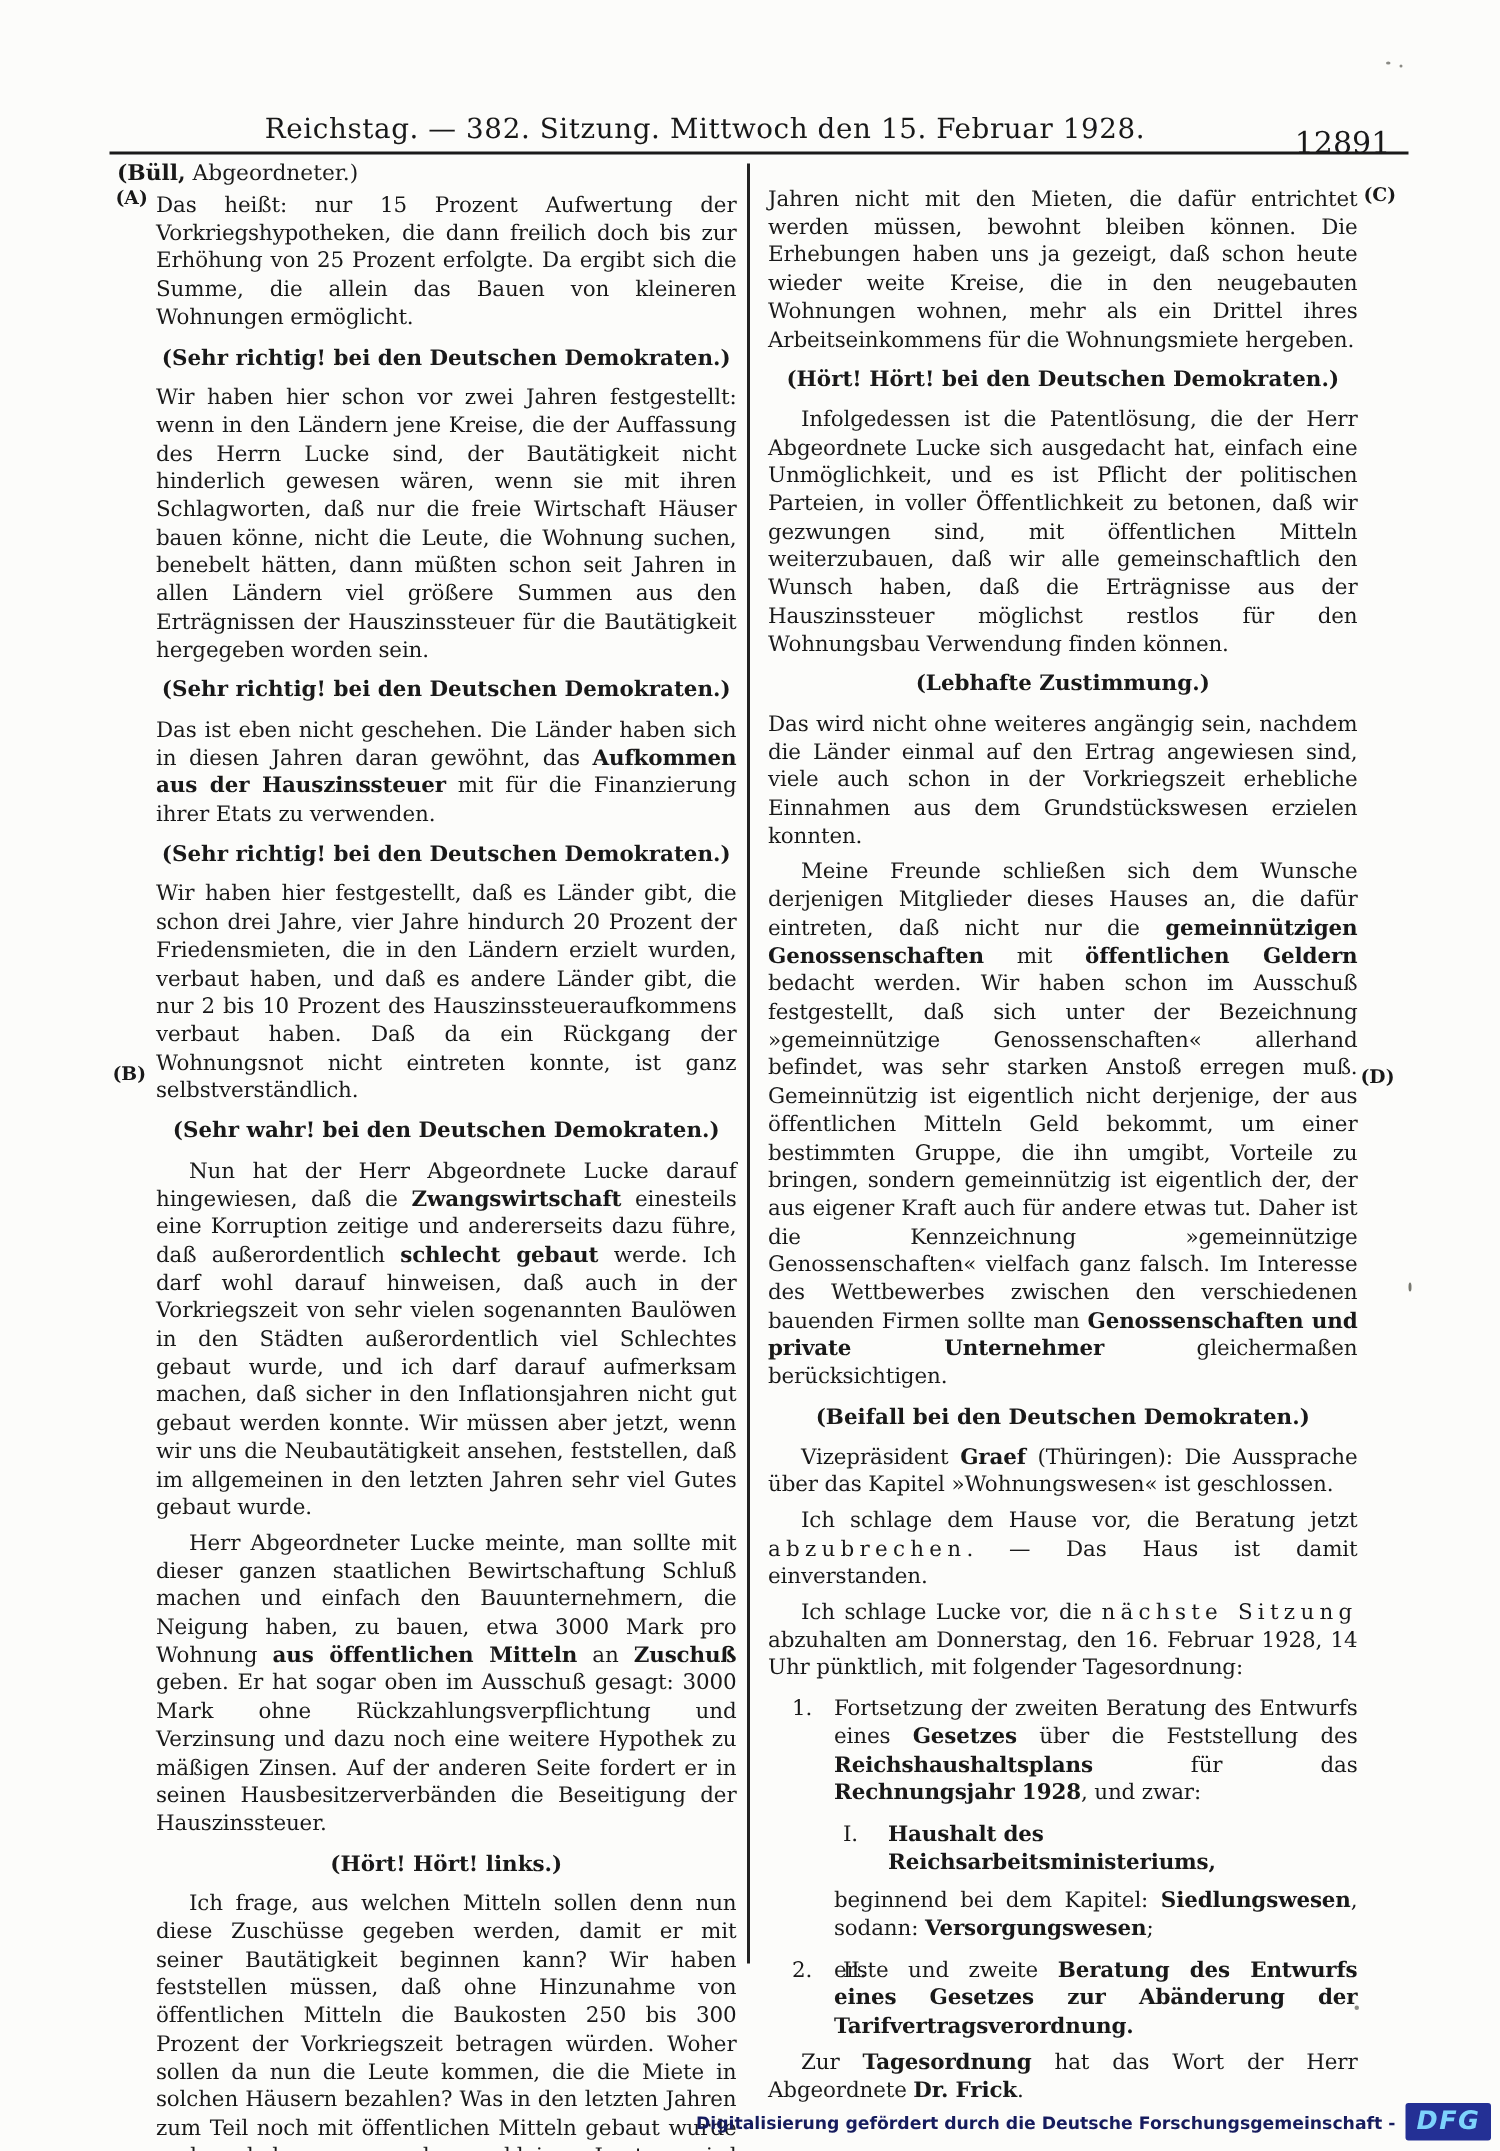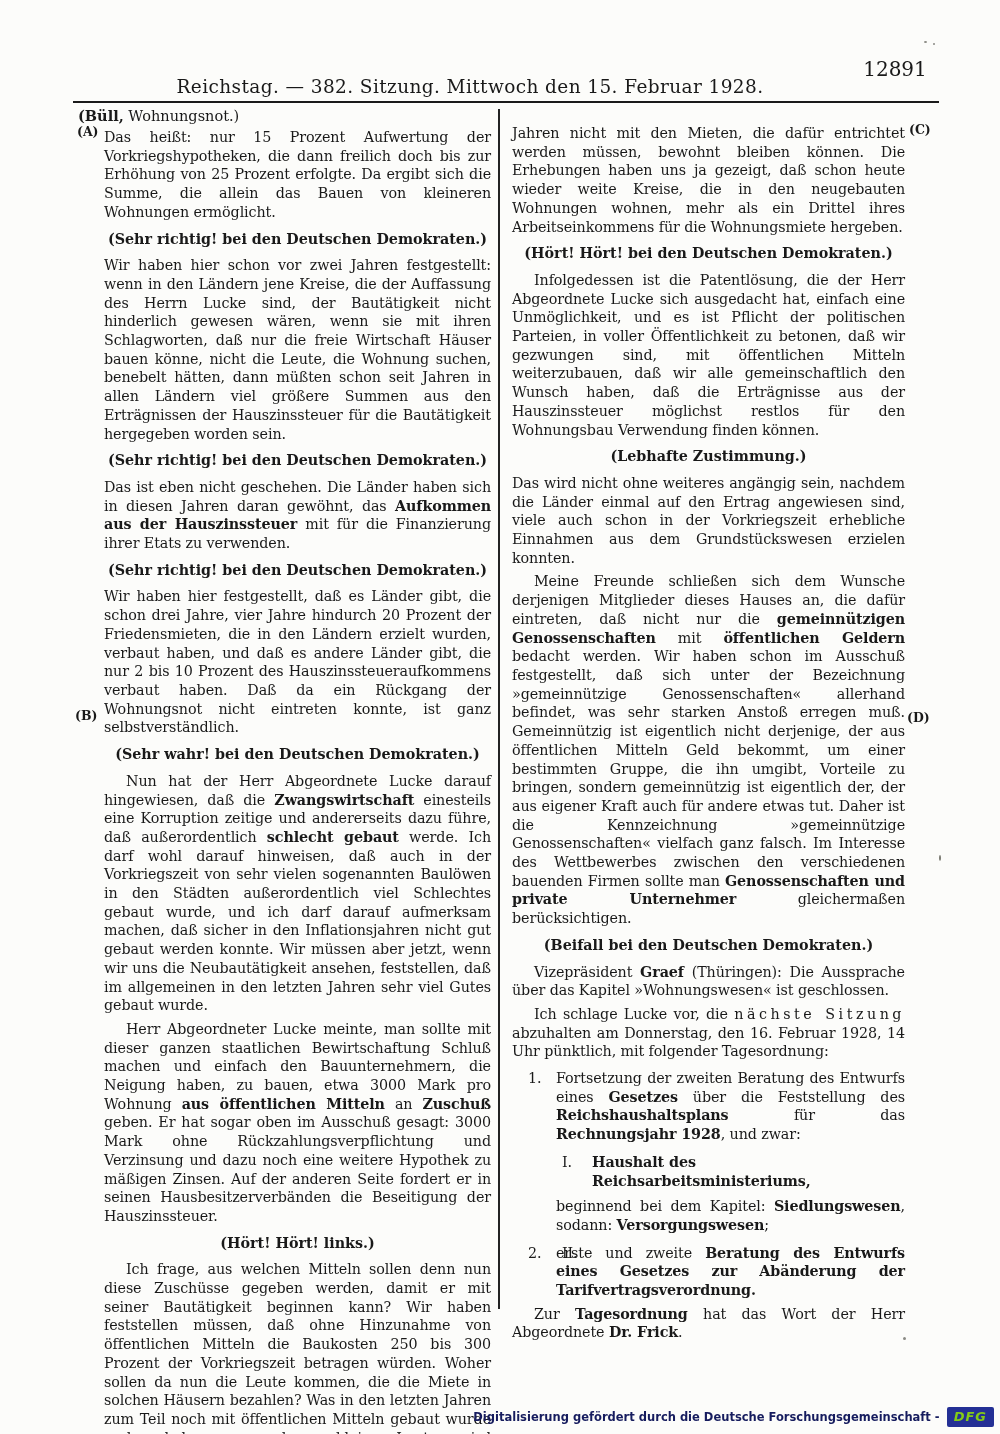--- a/index.html
+++ b/index.html
@@ -6,21 +6,21 @@
   body{
     width:1000px;height:1434px;position:relative;overflow:hidden;
     background:#fcfcfa;color:#191919;
     font-family:"DejaVu Serif", serif;
   }
   .page-title{
     position:absolute;top:76px;left:120px;width:700px;text-align:center;
     font-size:18.5px;letter-spacing:.4px;white-space:nowrap;
   }
   .page-number{
-    position:absolute;top:57px;left:852px;width:86px;text-align:center;font-size:20px;
+    position:absolute;top:83px;left:852px;width:86px;text-align:center;font-size:20px;
   }
   .header-rule{position:absolute;left:73px;top:101px;width:866px;height:2px;background:#1a1a1a;}
   .speaker-note{position:absolute;left:78px;top:107px;font-size:14.5px;}
   .col{position:absolute;text-align:justify;}
   .colL{left:104px;top:123px;width:387px;}
   .colR{left:512px;top:119px;width:393px;}
   .col p{margin:0;font-size:14.3px;line-height:18.7px;text-align:justify;letter-spacing:-0.1px;}
   .col p.para{margin-top:5px;}
   .col p.inter{margin:8px 0;text-align:center;letter-spacing:0;font-weight:bold;}
   .col p.item{margin-top:8px;padding-left:44px;position:relative;}
@@ -35,21 +35,21 @@
   .marker{position:absolute;font-weight:bold;font-size:12.5px;}
   .mk-a{left:77px;top:124px;}
   .mk-b{left:75px;top:708px;}
   .mk-c{left:909px;top:122px;}
   .mk-d{left:907px;top:710px;}
   .footer{
     position:absolute;right:6px;bottom:7px;display:flex;align-items:center;gap:7px;
     font-family:"DejaVu Sans", sans-serif;font-weight:bold;font-size:11.5px;color:#161c5e;
   }
   .dfg-logo{
-    background:#243095;color:#84cc16;padding:2px 7px 3px;font-size:13px;
+    background:#243095;color:#7dd3fc;padding:2px 7px 3px;font-size:17px;
     font-style:italic;letter-spacing:1px;border-radius:2px;
   }
   .speck{position:absolute;background:#8a8a84;border-radius:50%;}
   .speck1{left:924px;top:41px;width:3px;height:2px;}
   .speck2{left:933px;top:43px;width:2px;height:2px;}
   .speck3{left:939px;top:855px;width:2px;height:6px;background:#77776f;}
   .speck4{left:903px;top:1337px;width:3px;height:3px;}
 </style>
 </head>
 <body>
@@ -57,21 +57,21 @@
 <div class="page-title">Reichstag. — 382. Sitzung. Mittwoch den 15. Februar 1928.</div>
 <div class="page-number">12891</div>
 <div class="header-rule"></div>
 
 <div class="marker mk-a">(A)</div>
 <div class="marker mk-b">(B)</div>
 <div class="marker mk-c">(C)</div>
 <div class="marker mk-d">(D)</div>
 
 <div class="speaker-note" id="speaker-slot">
-    <p class="speaker" style="margin: 0px;"><span class="b">(Büll,</span><span> Wohnungsnot.)</span></p>
+    <p class="speaker" style="margin: 0px;"><span class="b">(Büll,</span><span> Abgeordneter.)</span></p>
   </div>
 
 <div class="col colL">
     <p class="para"><span>Das heißt: nur 15 Prozent Aufwertung der Vorkriegshypotheken, die dann freilich doch bis zur Erhöhung von 25 Prozent erfolgte. Da ergibt sich die Summe, die allein das Bauen von kleineren Wohnungen ermöglicht.</span></p>
     <p class="inter"><span>(Sehr richtig! bei den Deutschen Demokraten.)</span></p>
     <p class="para"><span>Wir haben hier schon vor zwei Jahren festgestellt: wenn in den Ländern jene Kreise, die der Auffassung des Herrn Lucke sind, der Bautätigkeit nicht hinderlich gewesen wären, wenn sie mit ihren Schlagworten, daß nur die freie Wirtschaft Häuser bauen könne, nicht die Leute, die Wohnung suchen, benebelt hätten, dann müßten schon seit Jahren in allen Ländern viel größere Summen aus den Erträgnissen der Hauszinssteuer für die Bautätigkeit hergegeben worden sein.</span></p>
     <p class="inter"><span>(Sehr richtig! bei den Deutschen Demokraten.)</span></p>
     <p class="para"><span>Das ist eben nicht geschehen. Die Länder haben sich in diesen Jahren daran gewöhnt, das </span><span class="b">Aufkommen aus der Hauszinssteuer</span><span> mit für die Finanzierung ihrer Etats zu verwenden.</span></p>
     <p class="inter"><span>(Sehr richtig! bei den Deutschen Demokraten.)</span></p>
     <p class="para"><span>Wir haben hier festgestellt, daß es Länder gibt, die schon drei Jahre, vier Jahre hindurch 20 Prozent der Friedensmieten, die in den Ländern erzielt wurden, verbaut haben, und daß es andere Länder gibt, die nur 2 bis 10 Prozent des Hauszinssteueraufkommens verbaut haben. Daß da ein Rückgang der Wohnungsnot nicht eintreten konnte, ist ganz selbstverständlich.</span></p>
@@ -84,20 +84,21 @@
 <div class="column-divider"></div>
 <div class="col colR">
     <p class="para"><span>Jahren nicht mit den Mieten, die dafür entrichtet werden müssen, bewohnt bleiben können. Die Erhebungen haben uns ja gezeigt, daß schon heute wieder weite Kreise, die in den neugebauten Wohnungen wohnen, mehr als ein Drittel ihres Arbeitseinkommens für die Wohnungsmiete hergeben.</span></p>
     <p class="inter"><span>(Hört! Hört! bei den Deutschen Demokraten.)</span></p>
     <p class="para ind"><span>Infolgedessen ist die Patentlösung, die der Herr Abgeordnete Lucke sich ausgedacht hat, einfach eine Unmöglichkeit, und es ist Pflicht der politischen Parteien, in voller Öffentlichkeit zu betonen, daß wir gezwungen sind, mit öffentlichen Mitteln weiterzubauen, daß wir alle gemeinschaftlich den Wunsch haben, daß die Erträgnisse aus der Hauszinssteuer möglichst restlos für den Wohnungsbau Verwendung finden können.</span></p>
     <p class="inter"><span>(Lebhafte Zustimmung.)</span></p>
     <p class="para"><span>Das wird nicht ohne weiteres angängig sein, nachdem die Länder einmal auf den Ertrag angewiesen sind, viele auch schon in der Vorkriegszeit erhebliche Einnahmen aus dem Grundstückswesen erzielen konnten.</span></p>
     <p class="para ind"><span>Meine Freunde schließen sich dem Wunsche derjenigen Mitglieder dieses Hauses an, die dafür eintreten, daß nicht nur die </span><span class="b">gemeinnützigen Genossenschaften</span><span> mit </span><span class="b">öffentlichen Geldern</span><span> bedacht werden. Wir haben schon im Ausschuß festgestellt, daß sich unter der Bezeichnung »gemeinnützige Genossenschaften« allerhand befindet, was sehr starken Anstoß erregen muß. Gemeinnützig ist eigentlich nicht derjenige, der aus öffentlichen Mitteln Geld bekommt, um einer bestimmten Gruppe, die ihn umgibt, Vorteile zu bringen, sondern gemeinnützig ist eigentlich der, der aus eigener Kraft auch für andere etwas tut. Daher ist die Kennzeichnung »gemeinnützige Genossenschaften« vielfach ganz falsch. Im Interesse des Wettbewerbes zwischen den verschiedenen bauenden Firmen sollte man </span><span class="b">Genossenschaften und private Unternehmer</span><span> gleichermaßen berücksichtigen.</span></p>
     <p class="inter"><span>(Beifall bei den Deutschen Demokraten.)</span></p>
     <p class="para ind"><span>Vizepräsident </span><span class="b">Graef</span><span> (Thüringen): Die Aussprache über das Kapitel »Wohnungswesen« ist geschlossen.</span></p>
+    <p class="para ind"><span>Ich schlage dem Hause vor, die Beratung jetzt </span><span class="sp">abzubrechen</span><span>. — Das Haus ist damit einverstanden.</span></p>
     <p class="para ind"><span>Ich schlage Lucke vor, die </span><span class="sp">nächste Sitzung</span><span> abzuhalten am Donnerstag, den 16. Februar 1928, 14 Uhr pünktlich, mit folgender Tagesordnung:</span></p>
     <p class="item"><span class="num">1.</span><span>Fortsetzung der zweiten Beratung des Entwurfs eines </span><span class="b">Gesetzes</span><span> über die Feststellung des </span><span class="b">Reichshaushaltsplans</span><span> für das </span><span class="b">Rechnungsjahr 1928</span><span>, und zwar:</span></p>
     <p class="subitem"><span class="num">I.</span><span class="b">Haushalt des Reichsarbeitsministeriums,</span></p>
     <p class="cont"><span>beginnend bei dem Kapitel: </span><span class="b">Siedlungswesen</span><span>, sodann: </span><span class="b">Versorgungswesen</span><span>;</span></p>
     <p class="subitem"><span class="num">II.</span></p>
     <p class="item"><span class="num">2.</span><span>erste und zweite </span><span class="b">Beratung des Entwurfs eines Gesetzes zur Abänderung der Tarifvertragsverordnung.</span></p>
     <p class="para ind"><span>Zur </span><span class="b">Tagesordnung</span><span> hat das Wort der Herr Abgeordnete </span><span class="b">Dr. Frick</span><span>.</span></p>
   </div>
 
 <div class="speck speck1"></div>

